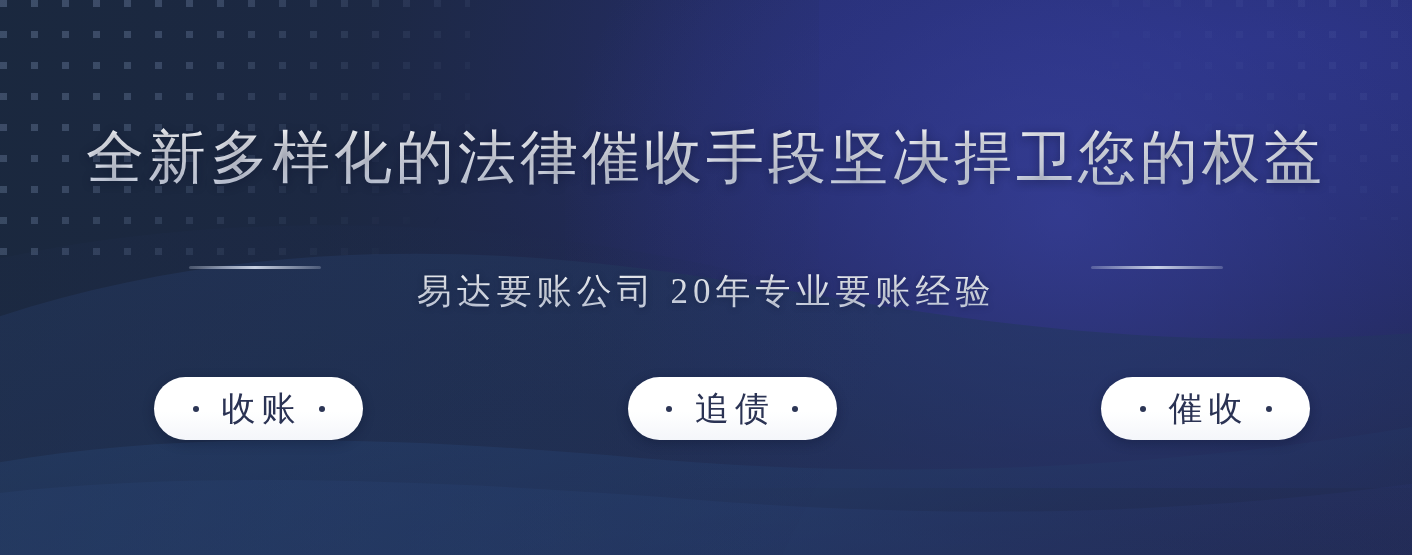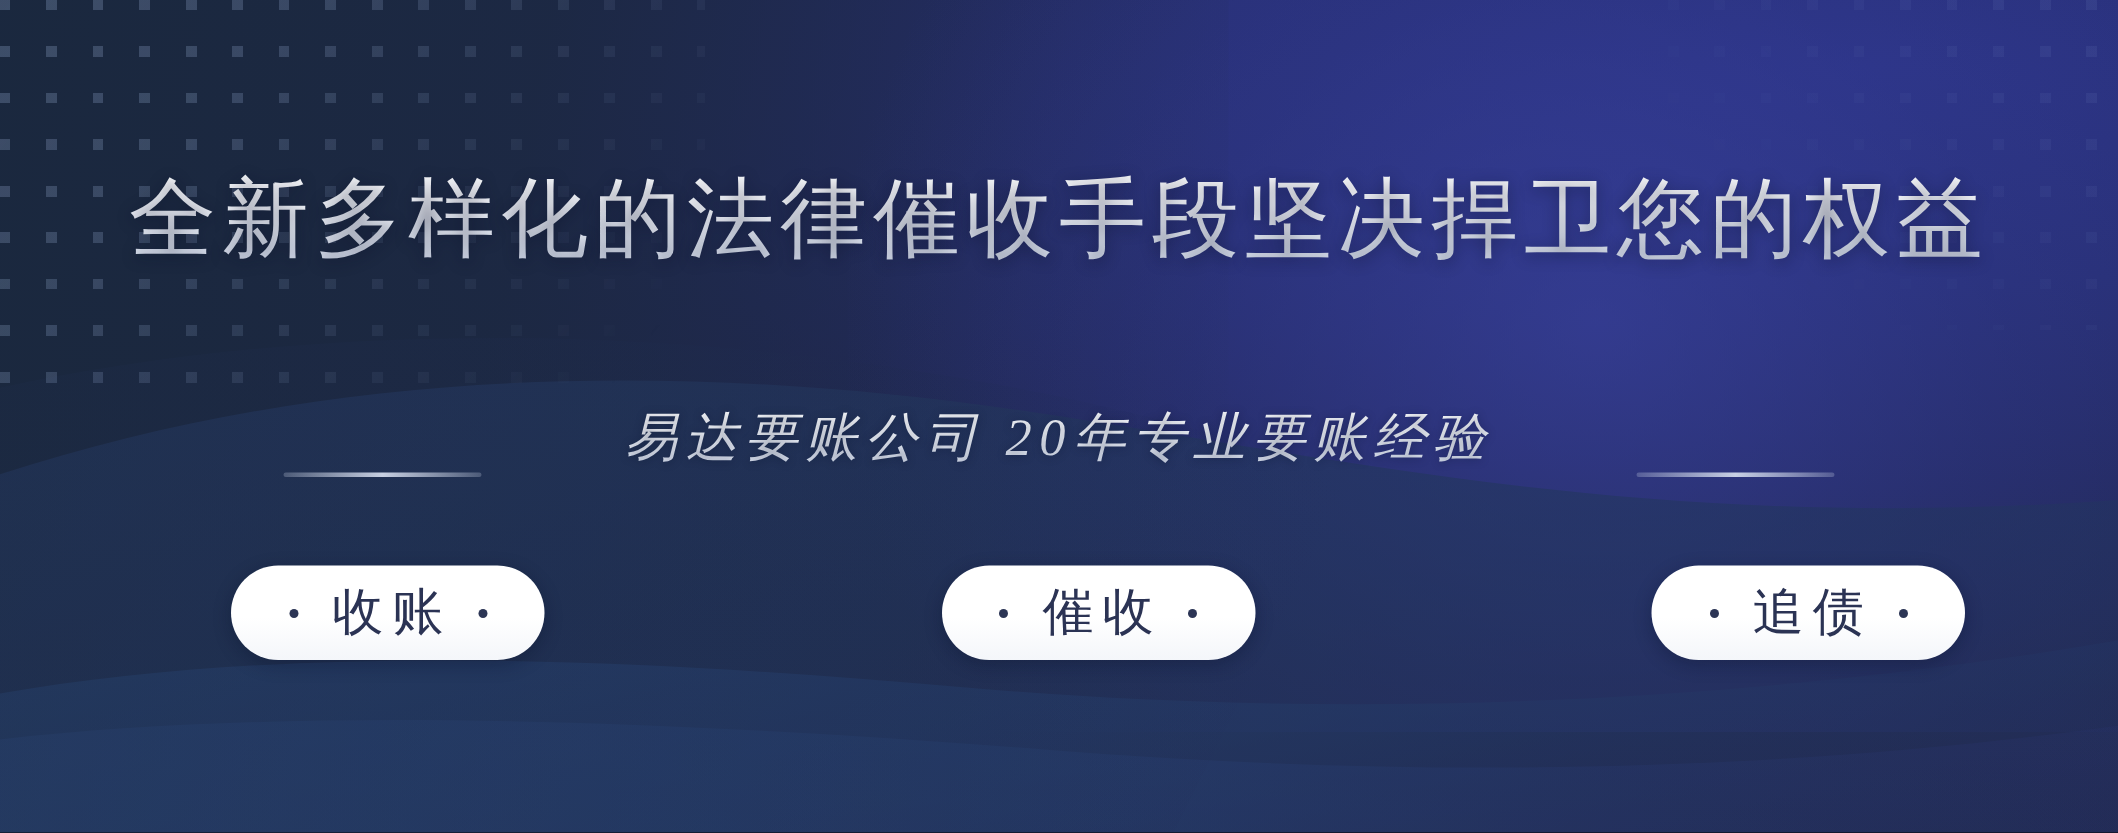--- a/index.html
+++ b/index.html
@@ -74,45 +74,44 @@
     width: 1412px; height: 555px;
   }
 
   
   .content {
     position: absolute;
     inset: 0;
   }
   .headline {
     position: absolute;
-    top: 108px;
+    top: 120px;
     left: 0;
     width: 100%;
     text-align: center;
     font-size: 58px;
     line-height: 76px;
     letter-spacing: 4px;
     color: #eef2fa;
     background: linear-gradient(180deg, #ffffff 0%, #f2f5fb 40%, #c9d2e4 100%);
     -webkit-background-clip: text;
     background-clip: text;
     -webkit-text-fill-color: transparent;
     text-shadow: 0 2px 10px rgba(10,16,40,0.45);
     white-space: nowrap;
   }
   .subrow {
     position: absolute;
     top: 266px;
     left: 0;
     width: 100%;
     display: flex;
-    align-items: flex-end;
+    align-items: flex-start;
     justify-content: center;
     gap: 96px;
-    font-style: italic;
   }
   .rule {
     width: 132px;
     height: 3px;
     background: linear-gradient(90deg, rgba(205,214,232,0.25), rgba(214,222,238,0.92), rgba(205,214,232,0.25));
     border-radius: 2px;
   }
   .subtitle {
     font-size: 35px;
     line-height: 52px;
@@ -218,26 +217,26 @@
     <div class="pills">
 
       <div class="pill">
         <span class="dot"></span>
         <span class="pill-label">收账</span>
         <span class="dot"></span>
       </div>
 
       <div class="pill">
         <span class="dot"></span>
+        <span class="pill-label">追债</span>
+        <span class="dot"></span>
+      </div>
+
+      <div class="pill">
+        <span class="dot"></span>
         <span class="pill-label">催收</span>
-        <span class="dot"></span>
-      </div>
-
-      <div class="pill">
-        <span class="dot"></span>
-        <span class="pill-label">追债</span>
         <span class="dot"></span>
       </div>
 
 
     </div>
   </div>
 </div>
 
 </body></html>

